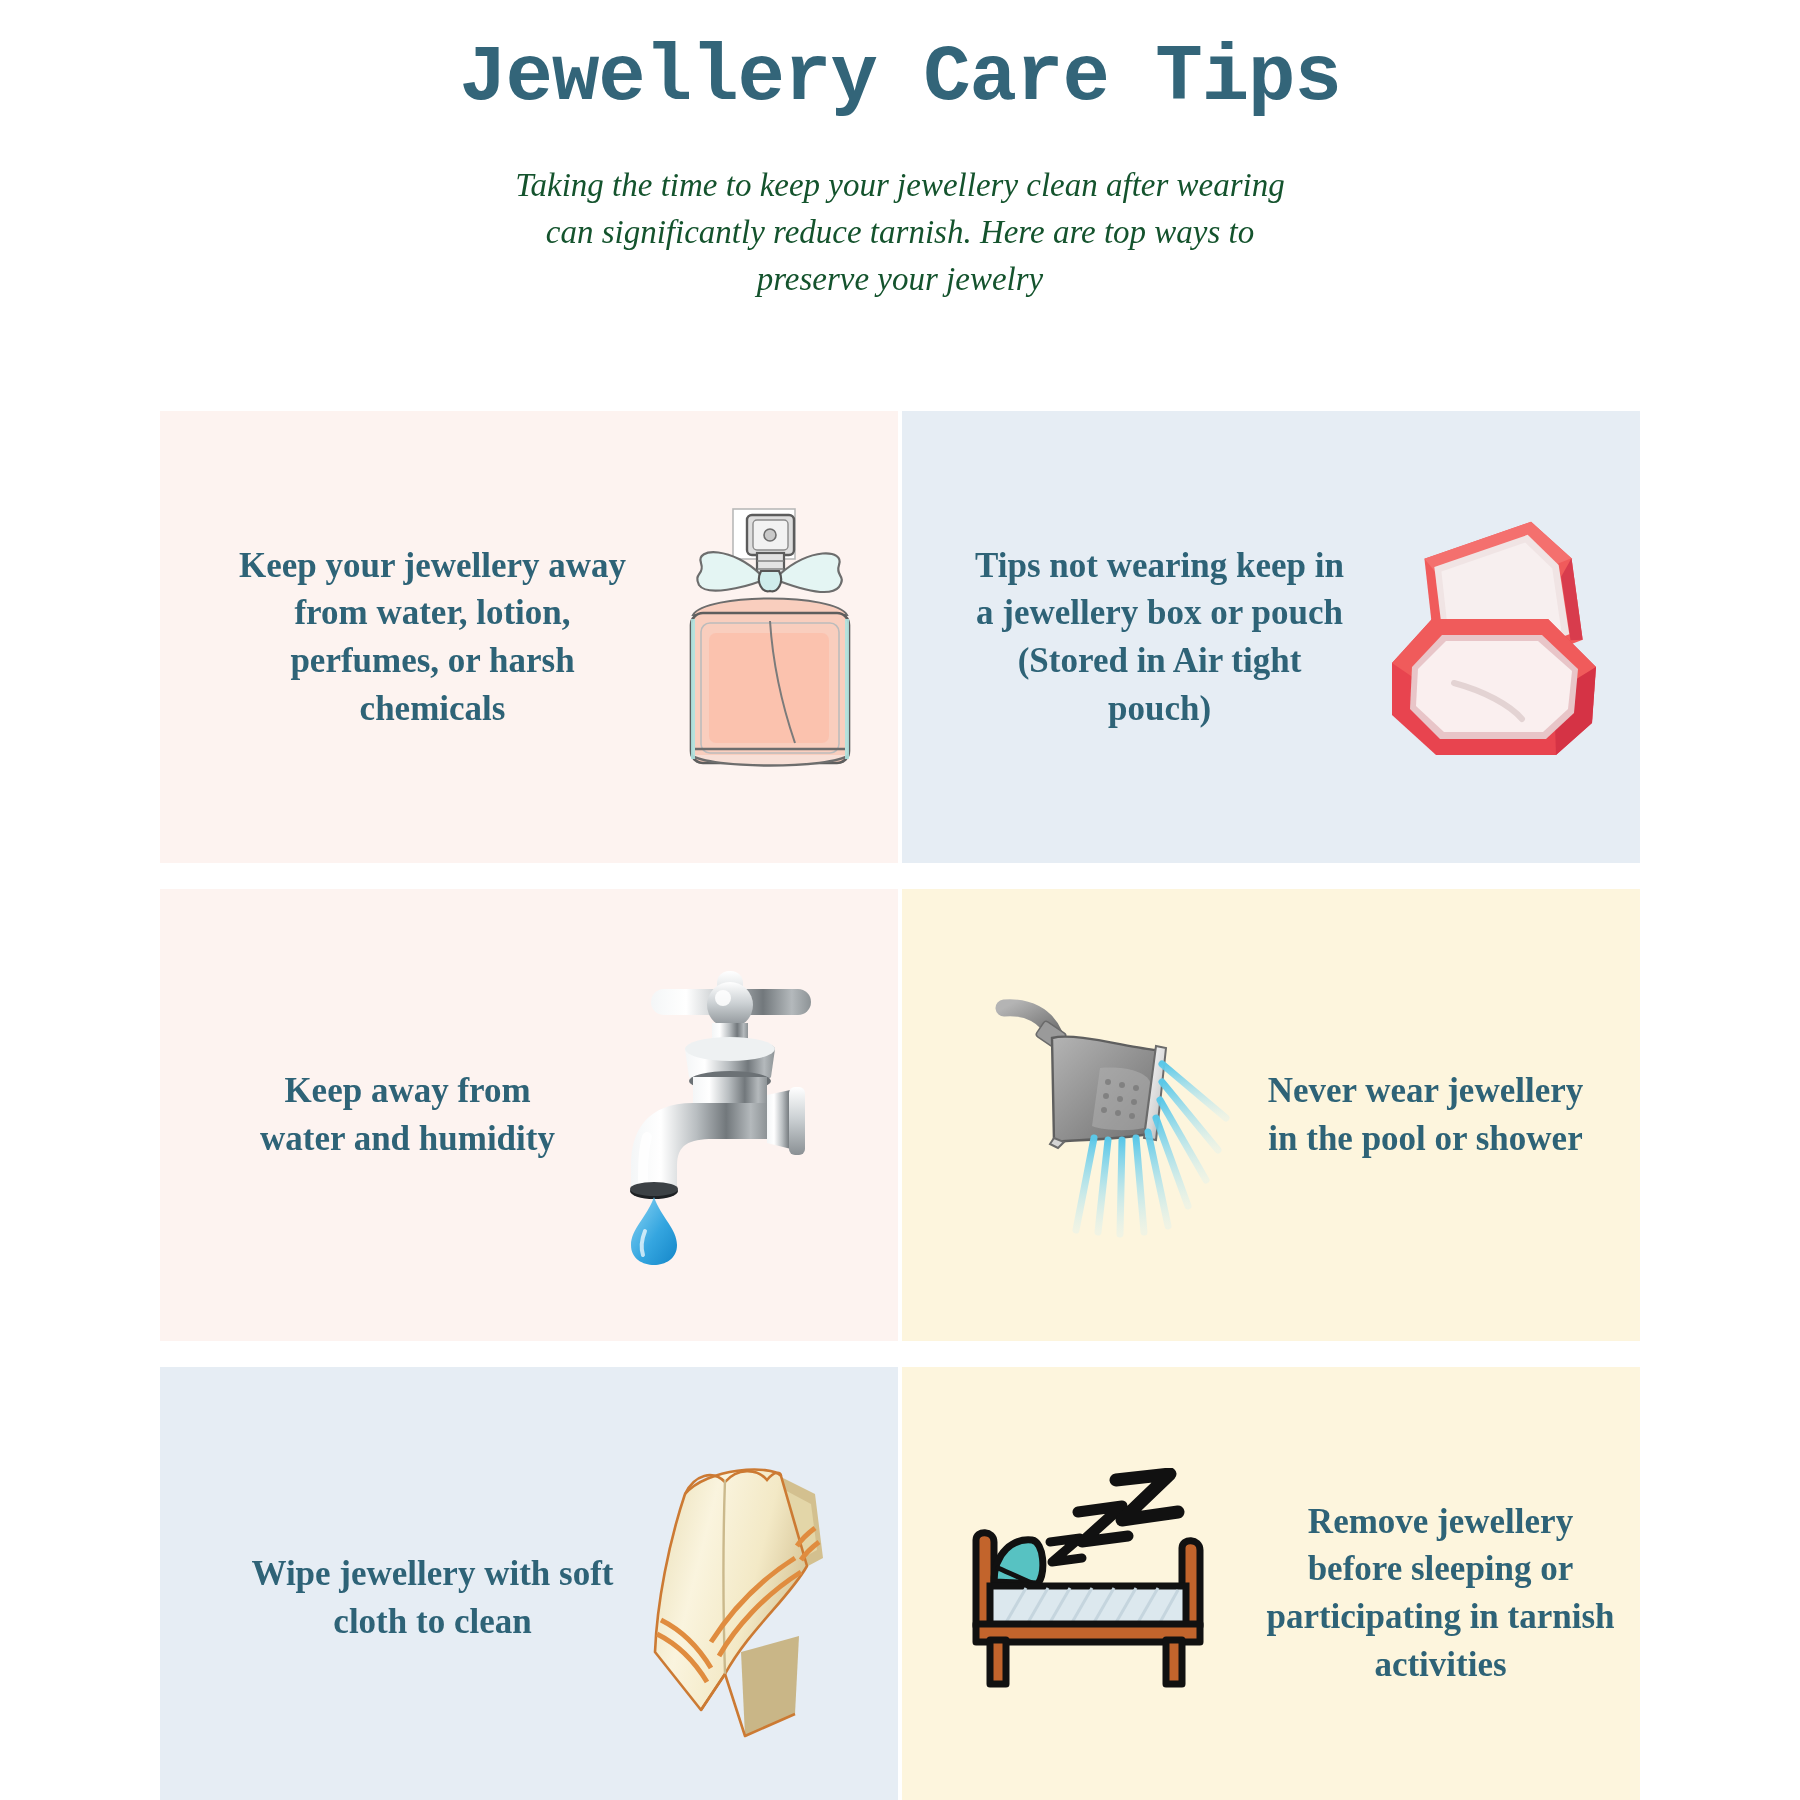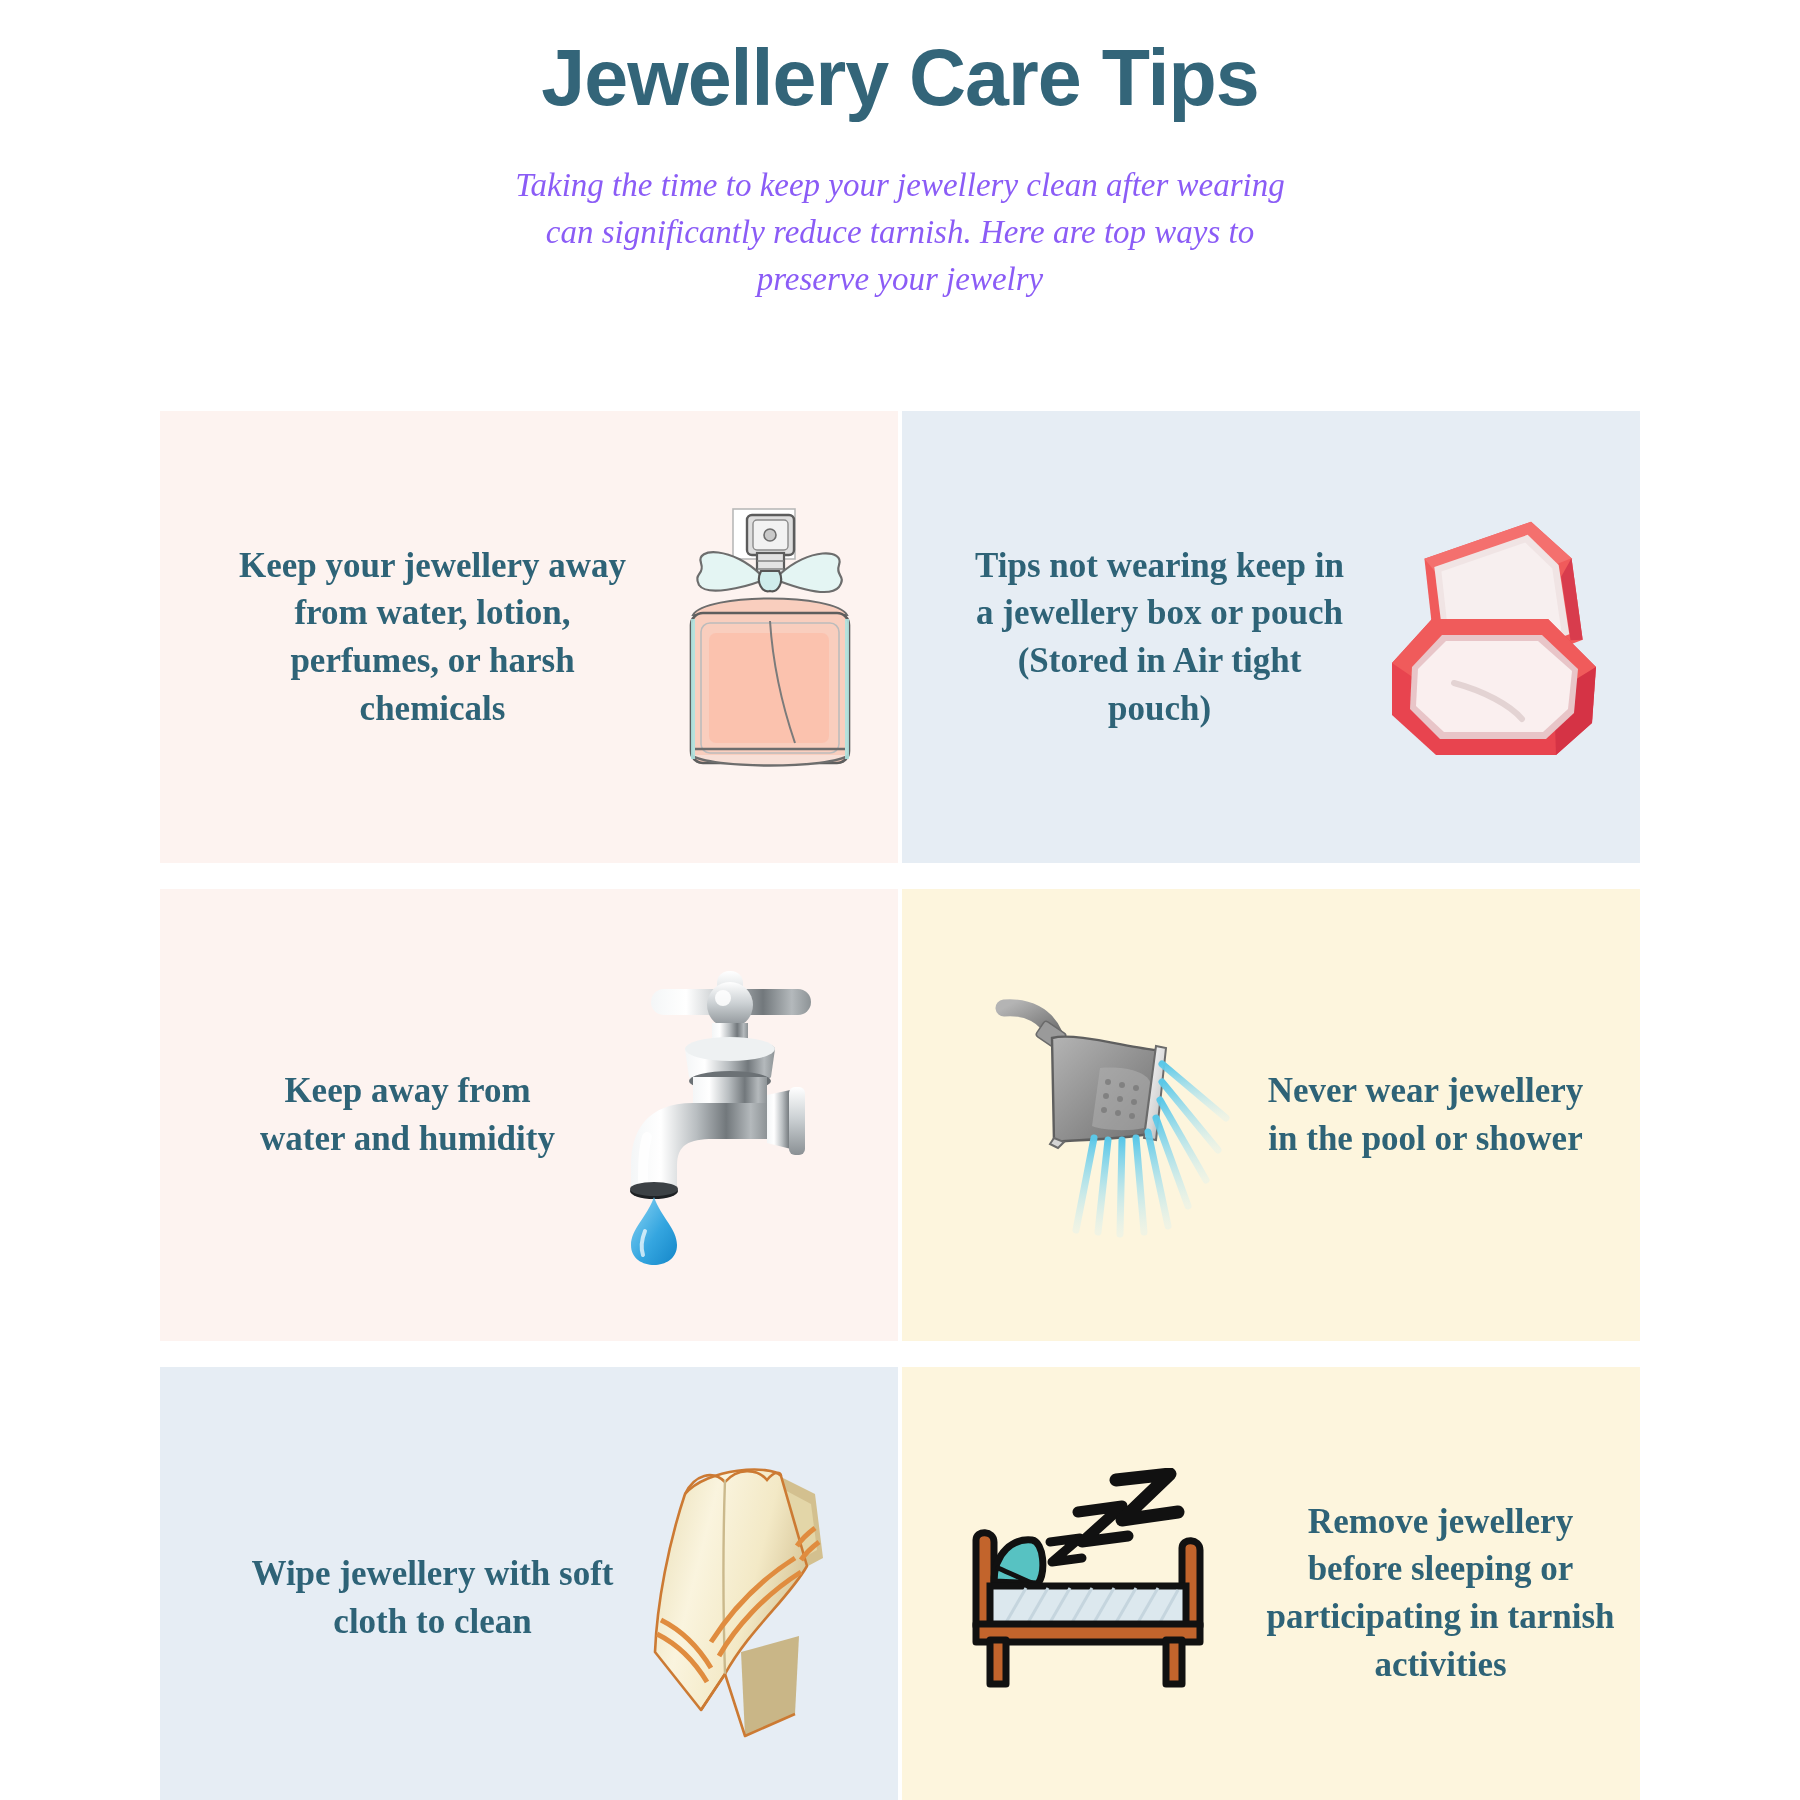--- a/index.html
+++ b/index.html
@@ -7,35 +7,35 @@
   body {
     background:#ffffff;
     font-family:"Liberation Sans", sans-serif;
     overflow:hidden;
   }
   .page { width:1800px; height:1800px; position:relative; }
 
   
   .header { width:100%; padding-top:34px; text-align:center; }
   .title {
-    font-family:Liberation Sans, sans-serif;
+    font-family:Liberation Mono, monospace;
     font-weight:bold;
     font-size:79px;
     letter-spacing:-1px;
     color:#336579;
     line-height:1.12;
   }
   .subtitle {
     margin:40px auto 0;
     width:810px;
     font-family:"Liberation Serif", serif;
     font-style:italic;
     font-size:33px;
     line-height:1.42;
-    color:#8b5cf6;
+    color:#14532d;
     text-align:center;
   }
 
   
   .grid {
     position:absolute;
     left:160px;
     top:411px;
     width:1479px;
     display:grid;

